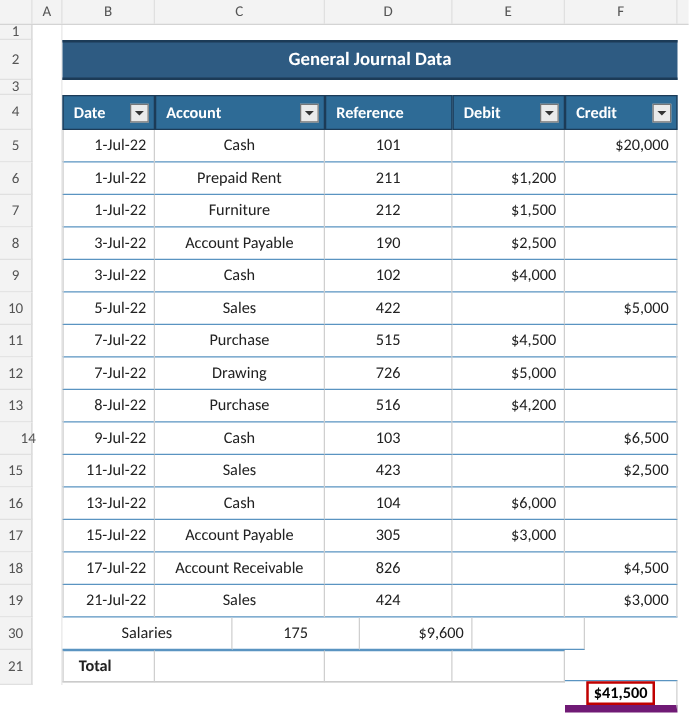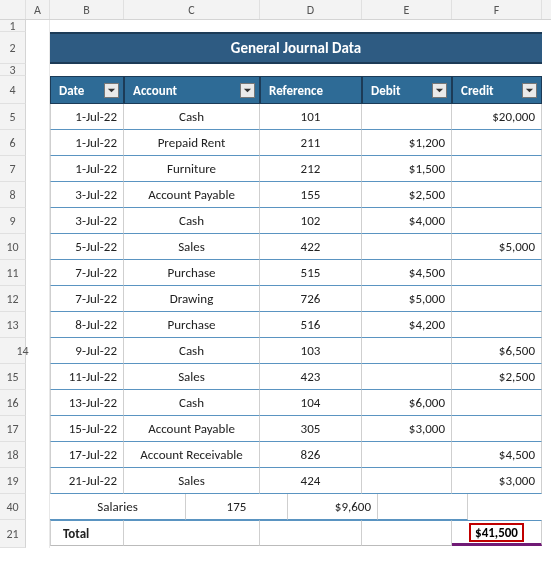--- a/index.html
+++ b/index.html
@@ -35,21 +35,21 @@
   .tdD { justify-content:center; width:102px;}
   .tdE { justify-content:flex-end; width:90px;}
   .tdF { justify-content:flex-end; width:90px;}
   .first-col-border { border-left:1px solid #cfcfcf; }
 
   
   .total-row .td { border-top:1px solid #5a94c1; border-bottom: 1px solid #bbb; font-weight:bold;}
   .total-row .tdB { justify-content:flex-start; padding-left:12px;}
   .total-val { border:2px solid #c00000; color:#000; padding:0 4px;}
   .total-row .tdF { padding:0; justify-content:center;}
-  .total-row .td.tdF { border-bottom:3px solid #701a75;}
+  .total-row .td.tdF { border-bottom:6px solid #701a75;margin-top:24px;}
 </style>
 </head>
 <body>
 
 <div class="sheet">
 
   <div class="colhdrs">
     <div class="colhdr" style="width:26px;"></div>
     <div class="colhdr cA">A</div>
     <div class="colhdr cB">B</div>
@@ -148,21 +148,21 @@
         <div class="td tdC">Furniture</div>
         <div class="td tdD">212</div>
         <div class="td tdE">$1,500</div>
         <div class="td tdF"></div>
       </div>
       <div class="rw data-row" style="height: 26px;">
         <div class="rh" style="height:26px;">8</div>
         <div class="pad-left" style="height:26px;"></div>
         <div class="td tdB first-col-border">3-Jul-22</div>
         <div class="td tdC">Account Payable</div>
-        <div class="td tdD">155</div>
+        <div class="td tdD">190</div>
         <div class="td tdE">$2,500</div>
         <div class="td tdF"></div>
       </div>
       <div class="rw data-row" style="height: 26px;">
         <div class="rh" style="height:26px;">9</div>
         <div class="pad-left" style="height:26px;"></div>
         <div class="td tdB first-col-border">3-Jul-22</div>
         <div class="td tdC">Cash</div>
         <div class="td tdD">102</div>
         <div class="td tdE">$4,000</div>
@@ -252,21 +252,21 @@
       <div class="rw data-row" style="height: 26px;">
         <div class="rh" style="height:26px;">19</div>
         <div class="pad-left" style="height:26px;"></div>
         <div class="td tdB first-col-border">21-Jul-22</div>
         <div class="td tdC">Sales</div>
         <div class="td tdD">424</div>
         <div class="td tdE"></div>
         <div class="td tdF">$3,000</div>
       </div>
       <div class="rw data-row" style="height: 26px;">
-        <div class="rh" style="height:26px;">40</div>
+        <div class="rh" style="height:26px;">30</div>
         <div class="pad-left" style="height:26px;"></div>
         <div class="td tdC">Salaries</div>
         <div class="td tdD">175</div>
         <div class="td tdE">$9,600</div>
         <div class="td tdF"></div>
       </div>
     </div>
 
   <div class="rw total-row" style="height:28px;">
     <div class="rh" style="height:28px;">21</div>

